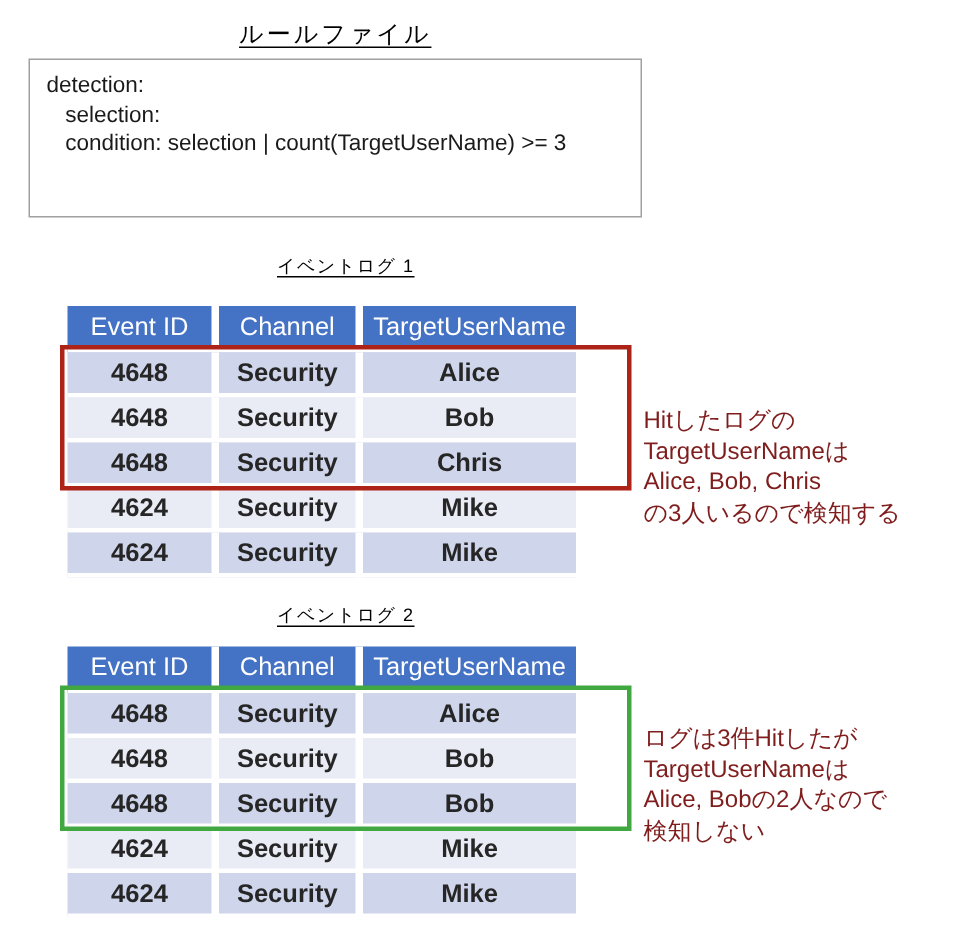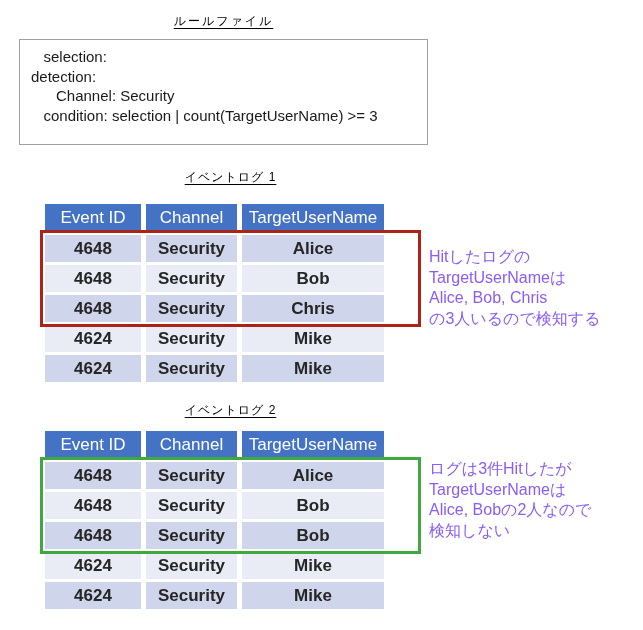--- a/index.html
+++ b/index.html
@@ -11,21 +11,21 @@
   }
   html,body{margin:0;padding:0;}
   body{
     width:643px;height:630px;position:relative;background:#ffffff;
     font-family:"Liberation Sans","DejaVu Sans",sans-serif;color:#1a1a1a;
     overflow:hidden;
   }
   .u{text-decoration:underline;text-underline-offset:3px;}
   .rule-title{
     position:absolute;left:19px;top:13px;width:409px;text-align:center;
-    font-size:12px;letter-spacing:2px;color:#000;
+    font-size:16px;letter-spacing:2px;color:#000;
   }
   .rule-box{
     position:absolute;left:19px;top:39px;width:409px;height:106px;
     box-sizing:border-box;border:1px solid #a0a0a0;background:#fff;
     padding:7px 0 0 11px;font-size:15px;line-height:19.5px;
   }
   .rule-line{white-space:pre;}
   .sec-title{
     position:absolute;left:45px;width:371px;text-align:center;
     font-size:12px;letter-spacing:1px;color:#000;
@@ -53,34 +53,33 @@
   .log-table tbody tr:nth-child(odd) td{background:var(--row-dark);}
   .log-table tbody tr:nth-child(even) td{background:var(--row-light);}
   .hit-box{
     position:absolute;left:40px;width:381px;height:97px;
     box-sizing:border-box;background:transparent;pointer-events:none;
   }
   .hit-box.red{top:230px;border:3px solid var(--hit-red);}
   .hit-box.green{top:457px;border:3px solid var(--hit-green);}
   .note{
     position:absolute;left:429px;width:212px;font-size:16px;line-height:20.5px;
-    white-space:pre-line;color:#8b5cf6;
+    white-space:pre-line;color:#7f1d1d;margin-top:24px;
   }
   .note.n1{top:247px;}
   .note.n2{top:459px;}
 </style>
 </head>
 <body>
 
 <div class="rule-title"><span class="u">ルールファイル</span></div>
 
 <div class="rule-box">
+  <div class="rule-line">detection:</div>
   <div class="rule-line">   selection:</div>
-  <div class="rule-line">detection:</div>
-  <div class="rule-line">      Channel: Security</div>
   <div class="rule-line">   condition: selection | count(TargetUserName) &gt;= 3</div>
 </div>
 
 <div class="sec-title t1"><span class="u">イベントログ 1</span></div>
 
 <table class="log-table" id="table1">
   <thead>
     <tr>
       <th>Event ID</th>
       <th>Channel</th>

